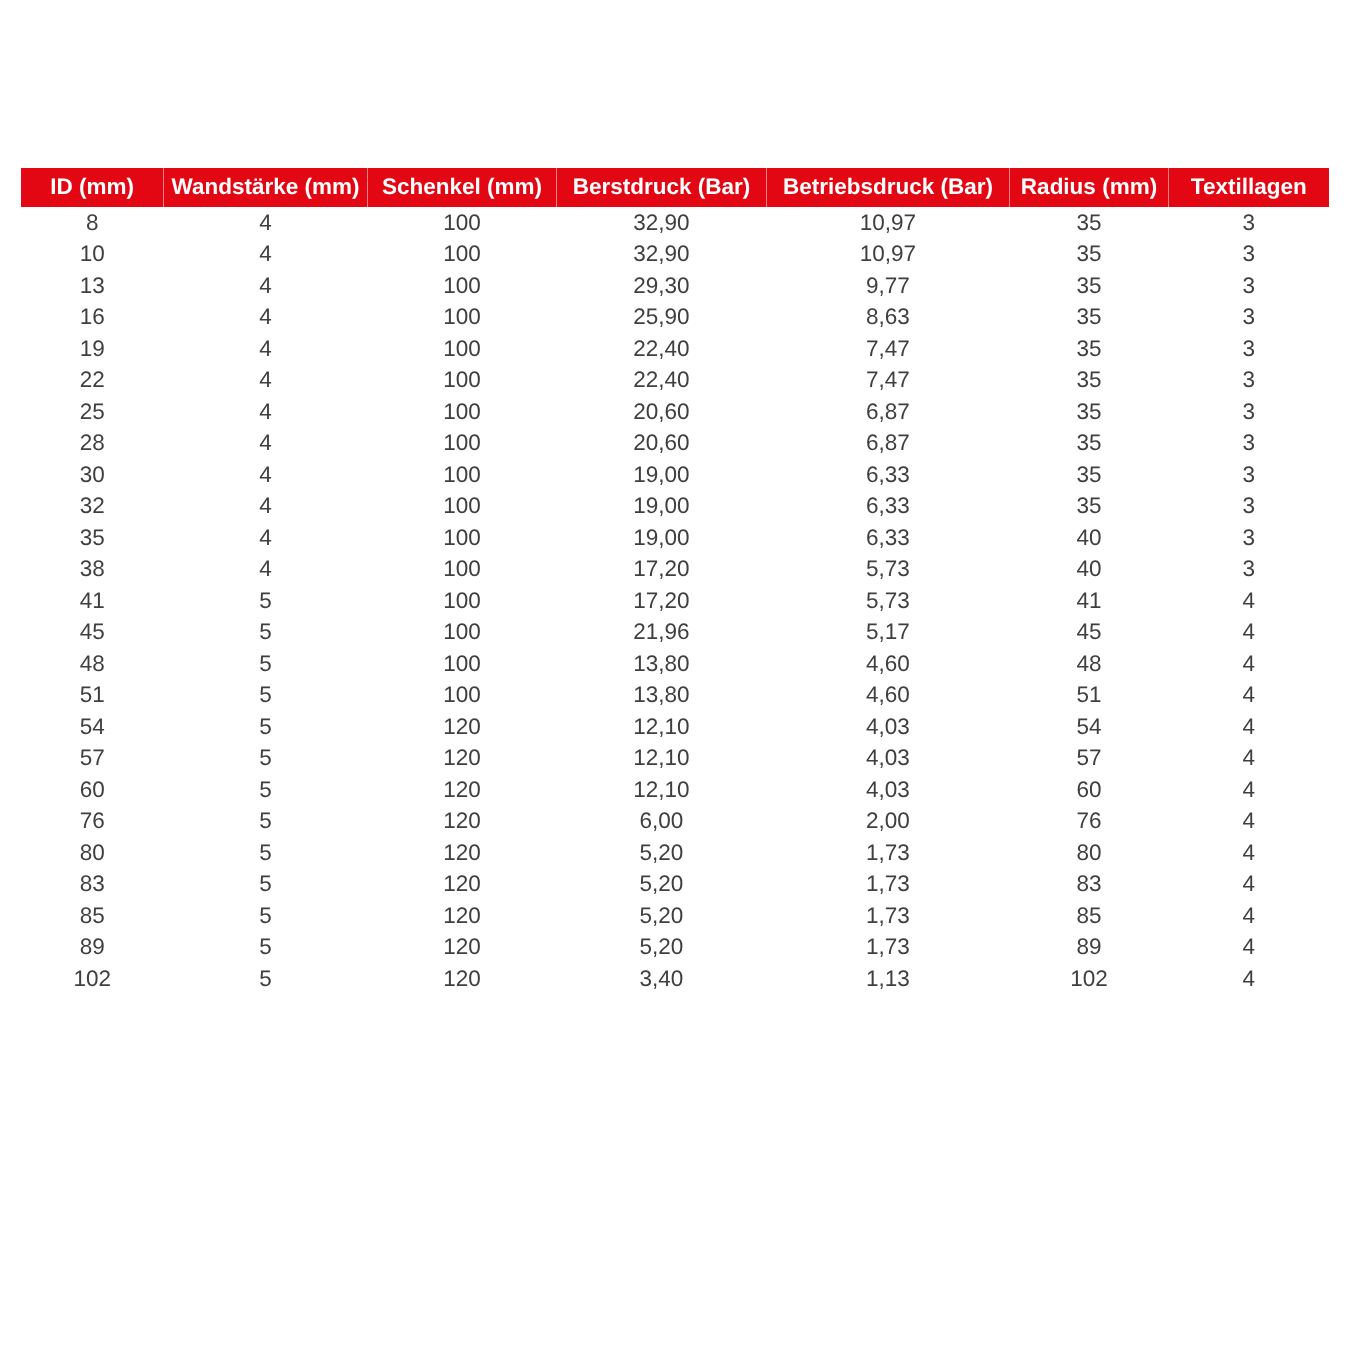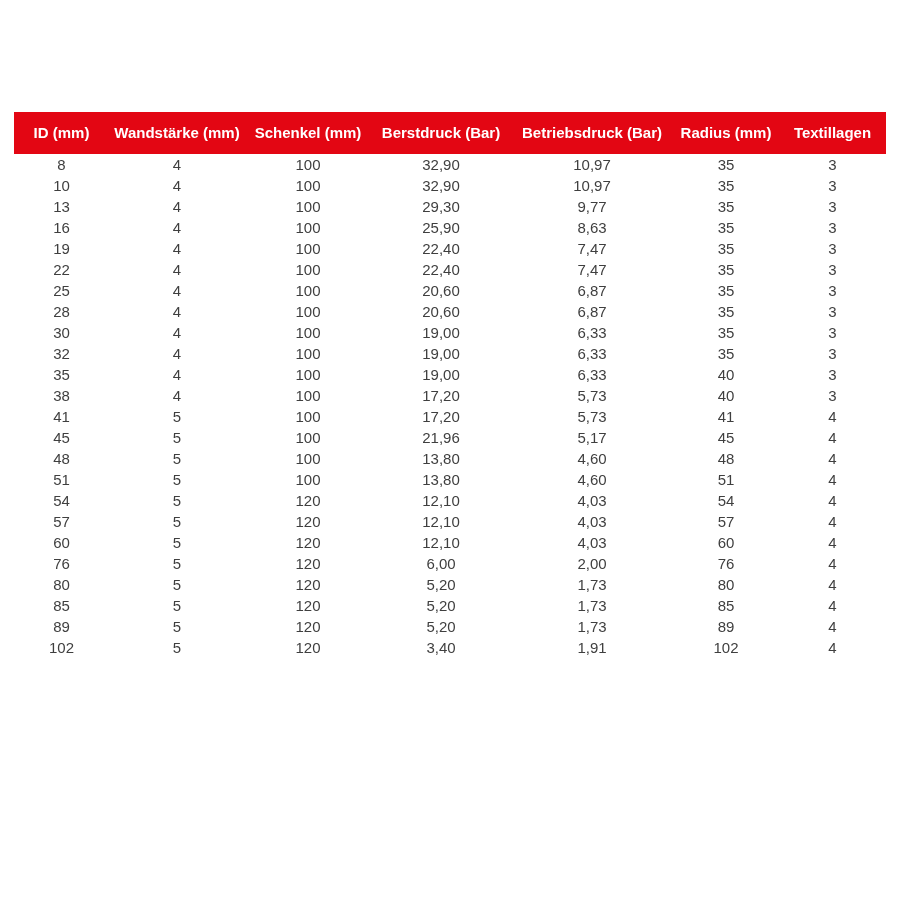--- a/index.html
+++ b/index.html
@@ -23,21 +23,21 @@
   table.spec-table {
     width: 872px;
     border-collapse: collapse;
     table-layout: fixed;
   }
   table.spec-table th {
     background: var(--header-bg, #e30613);
     color: var(--header-text, #ffffff);
     font-weight: 700;
     font-size: 15px;
-    height: 42px;
+    height: 26px;
     line-height: 26px;
     text-align: center;
     padding: 0;
     white-space: nowrap;
     overflow: hidden;
   }
   table.spec-table td {
     color: var(--cell-text, #3f3f3f);
     font-size: 15px;
     font-weight: 400;
@@ -265,20 +265,29 @@
         <tr>
           <td>80</td>
           <td>5</td>
           <td>120</td>
           <td>5,20</td>
           <td>1,73</td>
           <td>80</td>
           <td>4</td>
         </tr>
         <tr>
+          <td>83</td>
+          <td>5</td>
+          <td>120</td>
+          <td>5,20</td>
+          <td>1,73</td>
+          <td>83</td>
+          <td>4</td>
+        </tr>
+        <tr>
           <td>85</td>
           <td>5</td>
           <td>120</td>
           <td>5,20</td>
           <td>1,73</td>
           <td>85</td>
           <td>4</td>
         </tr>
         <tr>
           <td>89</td>
@@ -287,19 +296,19 @@
           <td>5,20</td>
           <td>1,73</td>
           <td>89</td>
           <td>4</td>
         </tr>
         <tr>
           <td>102</td>
           <td>5</td>
           <td>120</td>
           <td>3,40</td>
-          <td>1,91</td>
+          <td>1,13</td>
           <td>102</td>
           <td>4</td>
         </tr>
       </tbody>
   </table>
 </div>
 
 </body></html>

